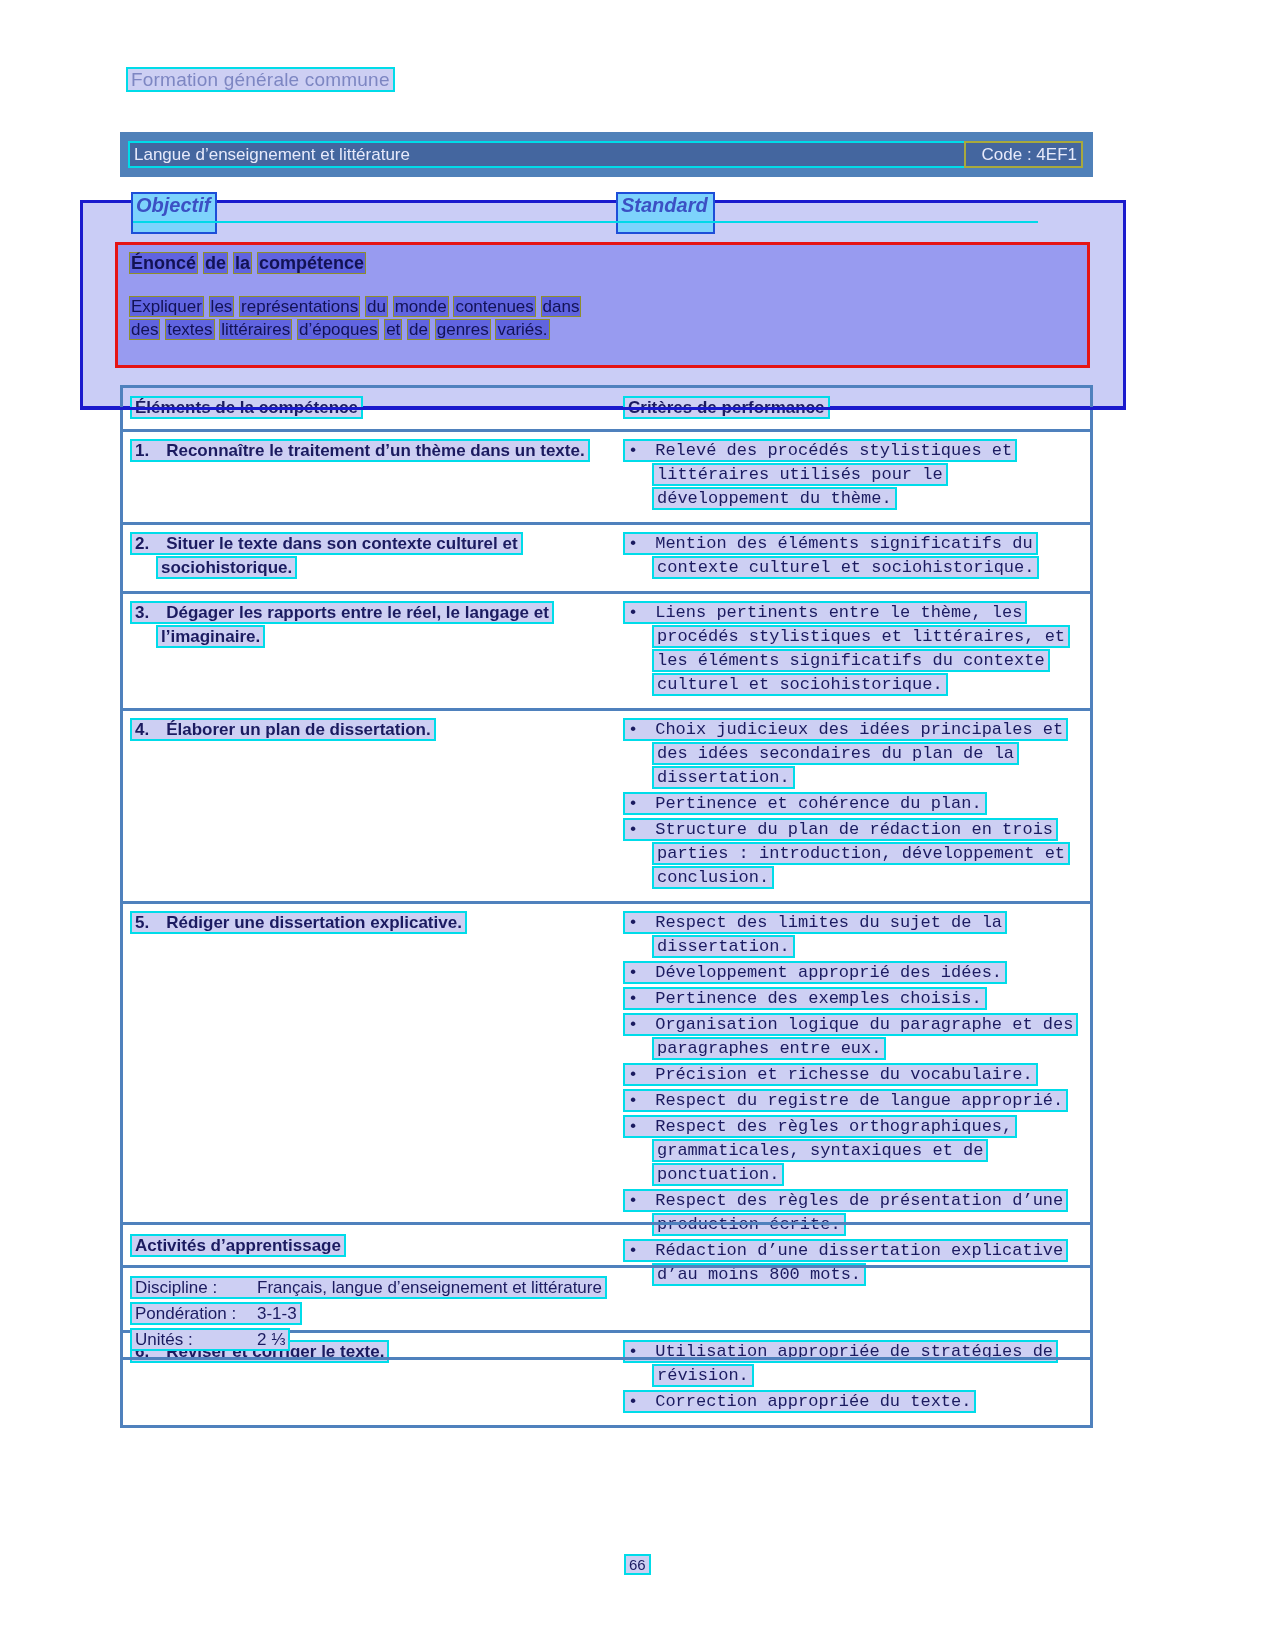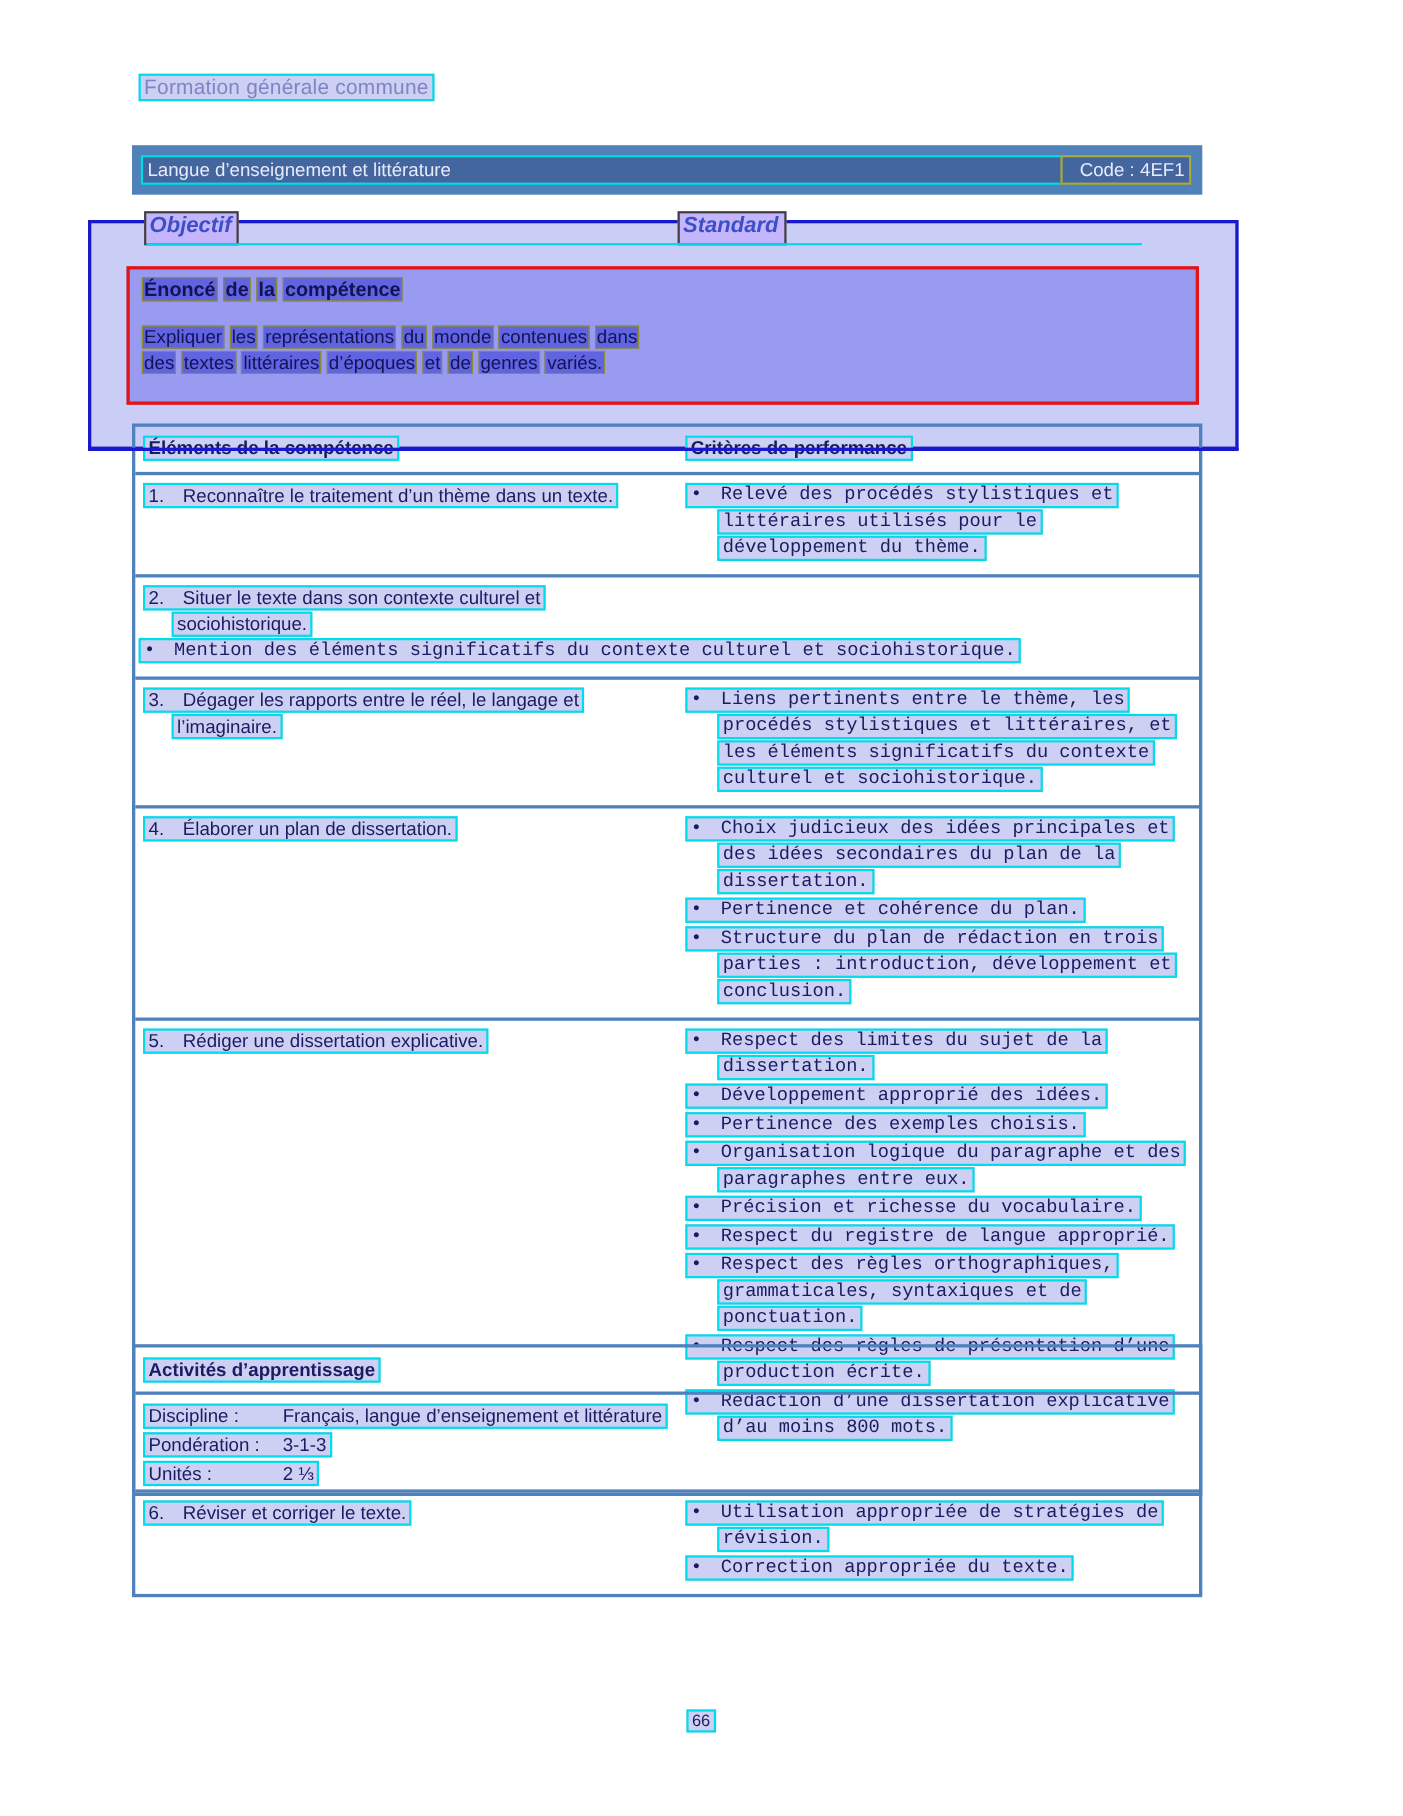--- a/index.html
+++ b/index.html
@@ -34,21 +34,21 @@
   .bar-title { left:8px; width:878px; }
   .bar-code  { right:10px; border-color:#a9a93c;padding-left:16px; }
 
   
   .hero { left:80px; top:200px; width:1046px; height:209px;
           background:#cacdf6; border:3px solid #1a1acd; z-index:1; }
 
   .ostitle {
     position:absolute; top:192px; z-index:4;
     font-size:20px; font-weight:bold; font-style:italic; color:#3b50c4;
-    background:#c4b5fd; border:2px solid #404040; padding:0 5px 4px 3px;
+    background:#7dd3fc; border:2px solid #1d4ed8; padding:0 5px 15px 3px;
   }
   .obj-pos { left:131px; }
   .std-pos { left:616px; }
 
   .cyan-line { left:133px; top:221px; width:905px; height:2px; background:#00d9e9; z-index:4; }
   .navy-line { left:80px; top:407px; width:1046px; height:3px; background:#1a1acd; z-index:6; }
 
   
   .enonce { left:115px; top:242px; width:975px; height:126px;
             background:#989bf0; border:3px solid #e51414; z-index:2;
@@ -56,21 +56,21 @@
   .enonce-title { font-size:18px; font-weight:bold; color:#15155a; }
   .enonce-body  { margin-top:21px; width:462px; font-size:17px; line-height:23px; color:#15155a; }
   .wd { background:#6064e0; border:1px solid #8f8f2a; color:#121254; padding:0 1px; }
 
   
   .ctable { left:120px; top:385px; width:973px; min-height:825px;
             border:3px solid #4f81bd; z-index:3; background:transparent; }
   .thead { display:flex; height:44px; padding-top:10px;
            border-bottom:3px solid #4f81bd; font-weight:bold; font-size:17px; }
   .thead .cl, .thead .cr { color:#1b1b60; }
-  .cl { width:497px; padding-left:7px; padding-right:16px; }
+  .cl { width:497px; padding-left:7px; padding-right:16px;font-weight:bold; }
   .cr { flex:1; padding-left:3px; padding-right:14px; }
   .trow { display:flex; padding:7px 0 9px; font-size:17px; line-height:24px; color:#1b1b60; }
   .trow + .trow { border-top:3px solid #4f81bd; }
   .item        { padding-left:26px; text-indent:-26px; }
   .bullet-line { padding-left:29px; text-indent:-29px; margin-bottom:2px;font-family:Liberation Mono, monospace; }
 
   
   .activities { left:120px; top:1222px; width:973px; height:138px;
                 border:3px solid #4f81bd; z-index:3; }
   .act-title-row { height:43px; border-bottom:3px solid #4f81bd; padding:11px 0 0 7px;
@@ -119,21 +119,21 @@
     </div>
     <div id="rows">
         <div class="trow" style="min-height: 63px;">
           <div class="cl">
             <div class="item"><span class="hl">1.  Reconnaître le traitement d’un thème dans un texte.</span></div>
           </div>
           <div class="cr">
             <div class="bullet-line"><span class="hl">•  Relevé des procédés stylistiques et littéraires utilisés pour le développement du thème.</span></div>
           </div>
         </div>
-        <div class="trow" style="min-height: 61px; flex-direction: column;">
+        <div class="trow" style="min-height: 61px;">
           <div class="cl">
             <div class="item"><span class="hl">2.  Situer le texte dans son contexte culturel et sociohistorique.</span></div>
           </div>
           <div class="cr">
             <div class="bullet-line"><span class="hl">•  Mention des éléments significatifs du contexte culturel et sociohistorique.</span></div>
           </div>
         </div>
         <div class="trow" style="min-height: 110px;">
           <div class="cl">
             <div class="item"><span class="hl">3.  Dégager les rapports entre le réel, le langage et l’imaginaire.</span></div>

